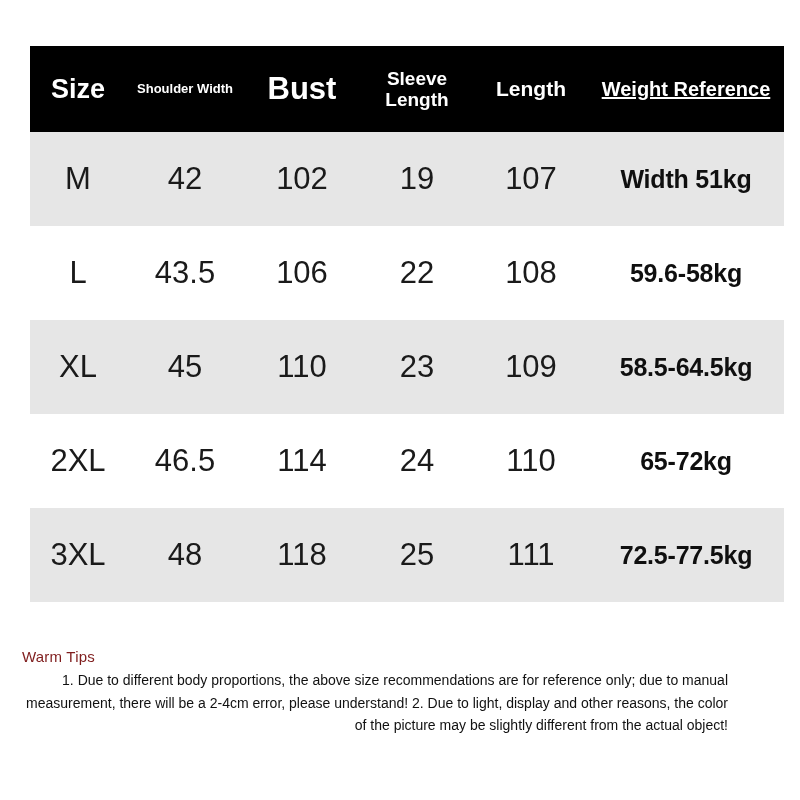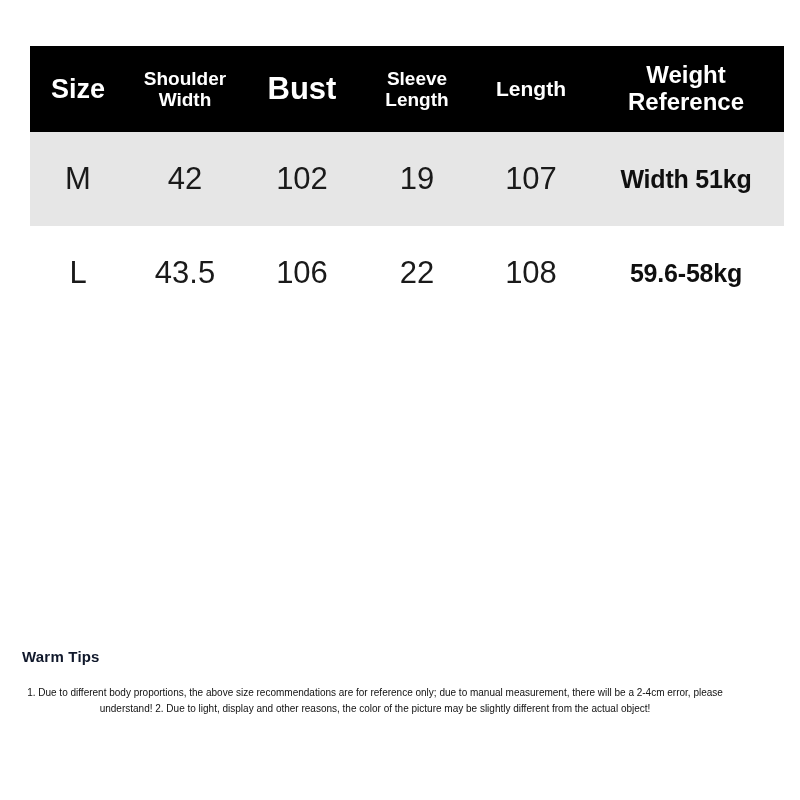--- a/index.html
+++ b/index.html
@@ -39,25 +39,25 @@
     color: #ffffff;
     font-weight: bold;
     text-align: center;
     vertical-align: middle;
     padding: 0;
     height: 86px;
     line-height: 1.12;
     margin-top: 44px;
   }
   .hdr-size { font-size: 27px; }
-  .hdr-shoulder { font-size: 19px; }
+  .hdr-shoulder { font-size: 13px; }
   .hdr-bust { font-size: 31px; }
   .hdr-sleeve { font-size: 19px; }
   .hdr-length { font-size: 21px; }
-  .hdr-weight { font-size: 24px; }
+  .hdr-weight { font-size: 20px; text-decoration: underline; }
 
   .size-table tbody td {
     text-align: center;
     vertical-align: middle;
     height: 94px;
     padding: 0;
     color: #1a1a1a;
     font-size: 31px;
     font-weight: 300;
   }
@@ -70,31 +70,31 @@
     letter-spacing: -0.2px;
   }
   .tips {
     position: absolute;
     left: 22px;
     top: 648px;
     width: 706px;
   }
   .tips-title {
     font-size: 15px;
-    font-weight: bold;
-    color: #0f172a;
-    margin: 0 0 20px 0;
+    font-weight: normal;
+    color: #7f1d1d;
+    margin: 0 0 4px 0;
     letter-spacing: 0.2px;
   }
   .tips-body {
-    font-size: 10px;
+    font-size: 14px;
     line-height: 1.62;
     color: #111111;
     margin: 0;
-    text-align: center;
+    text-align: right;
   }
 </style>
 </head>
 <body>
 
 <div class="page">
 
   <table class="size-table">
     <colgroup>
       <col class="c0">
@@ -124,20 +124,44 @@
         <td class="weight">Width 51kg</td>
       </tr>
       <tr class="plain">
         <td>L</td>
         <td>43.5</td>
         <td>106</td>
         <td>22</td>
         <td>108</td>
         <td class="weight">59.6-58kg</td>
       </tr>
+      <tr class="shade">
+        <td>XL</td>
+        <td>45</td>
+        <td>110</td>
+        <td>23</td>
+        <td>109</td>
+        <td class="weight">58.5-64.5kg</td>
+      </tr>
+      <tr class="plain">
+        <td>2XL</td>
+        <td>46.5</td>
+        <td>114</td>
+        <td>24</td>
+        <td>110</td>
+        <td class="weight">65-72kg</td>
+      </tr>
+      <tr class="shade">
+        <td>3XL</td>
+        <td>48</td>
+        <td>118</td>
+        <td>25</td>
+        <td>111</td>
+        <td class="weight">72.5-77.5kg</td>
+      </tr>
     </tbody>
   </table>
 
   <div class="tips">
     <p class="tips-title">Warm Tips</p>
     <p class="tips-body">1. Due to different body proportions, the above size recommendations are for reference only; due to manual measurement, there will be a 2-4cm error, please understand! 2. Due to light, display and other reasons, the color of the picture may be slightly different from the actual object!</p>
   </div>
 
 </div>
 

